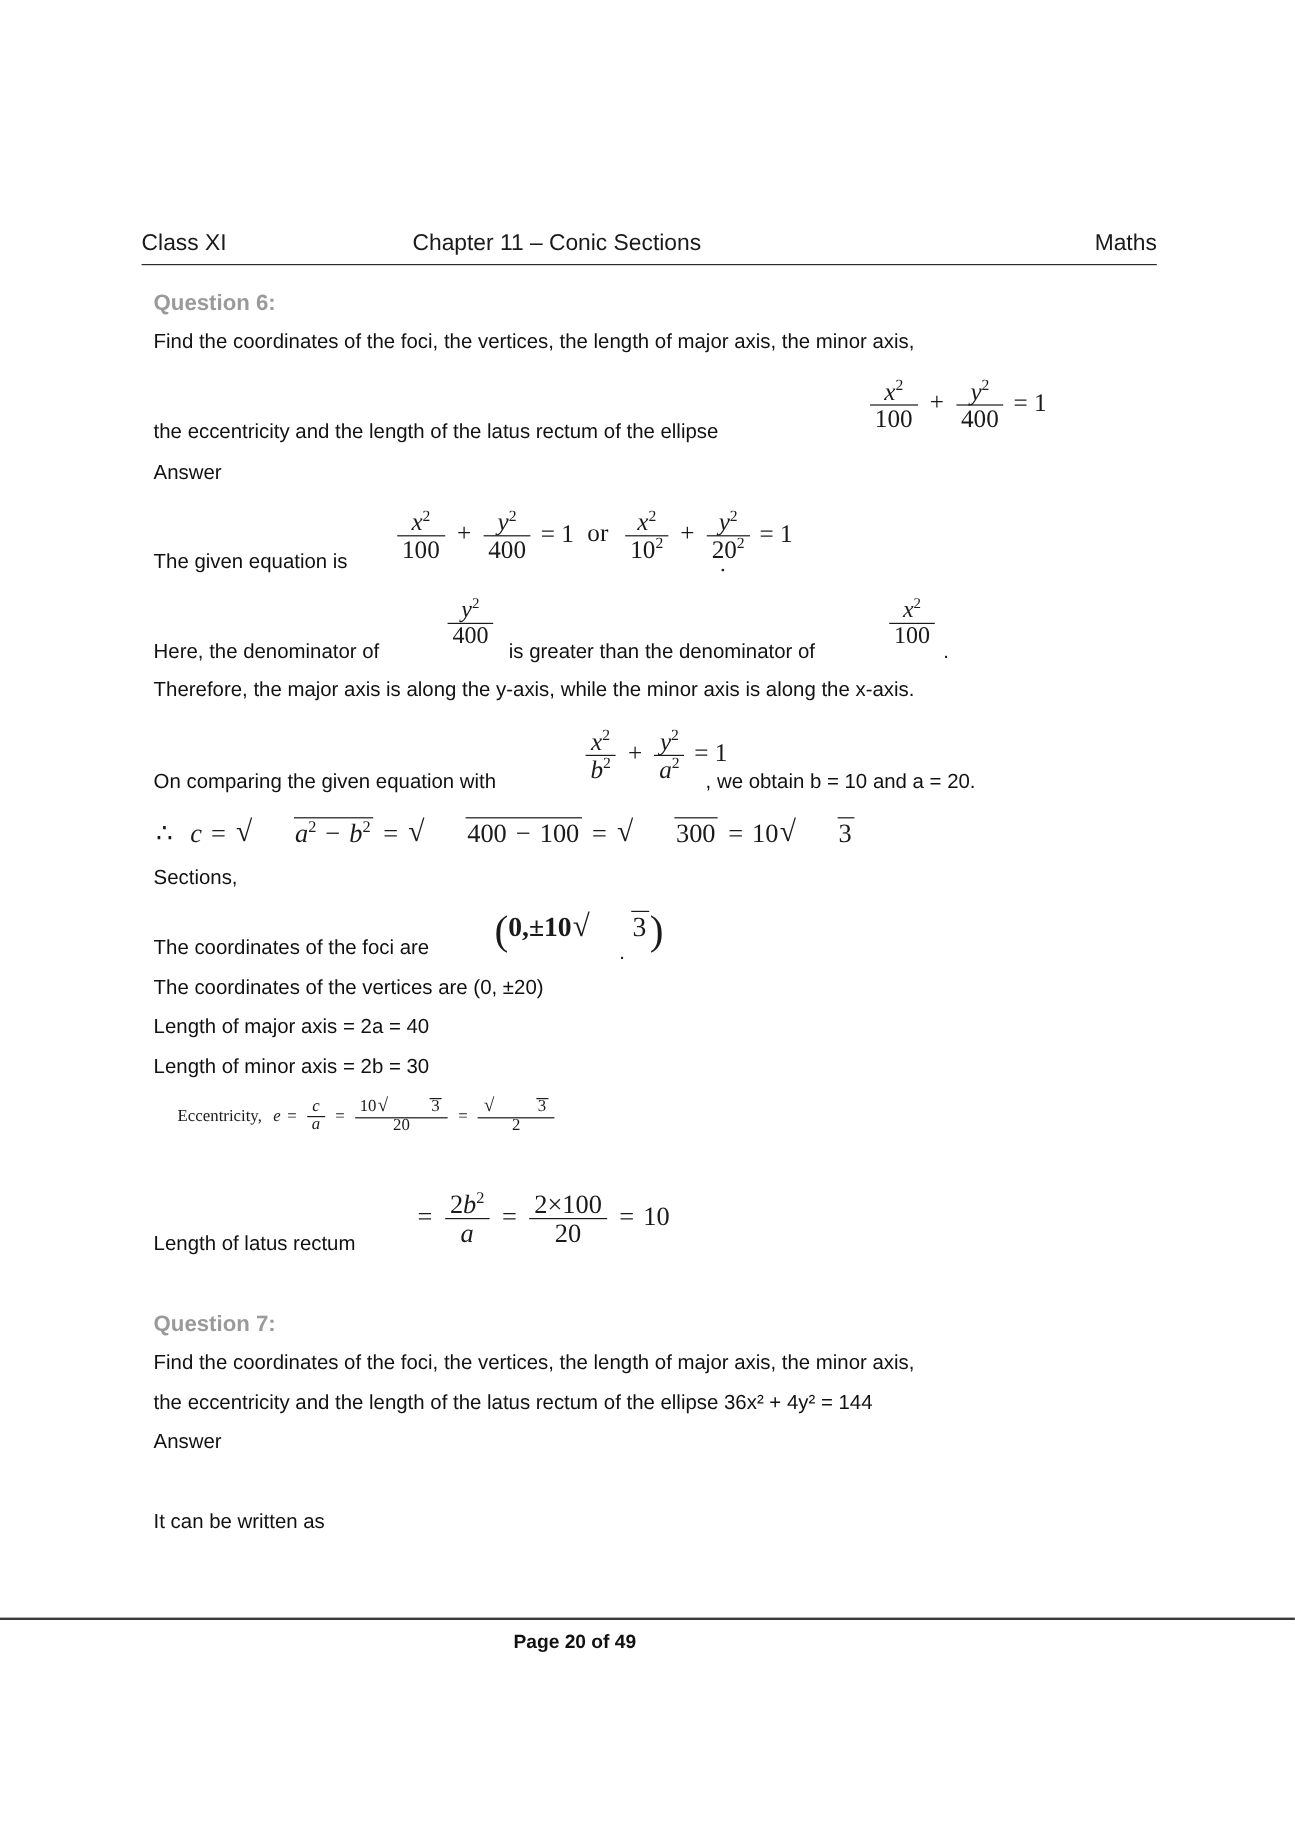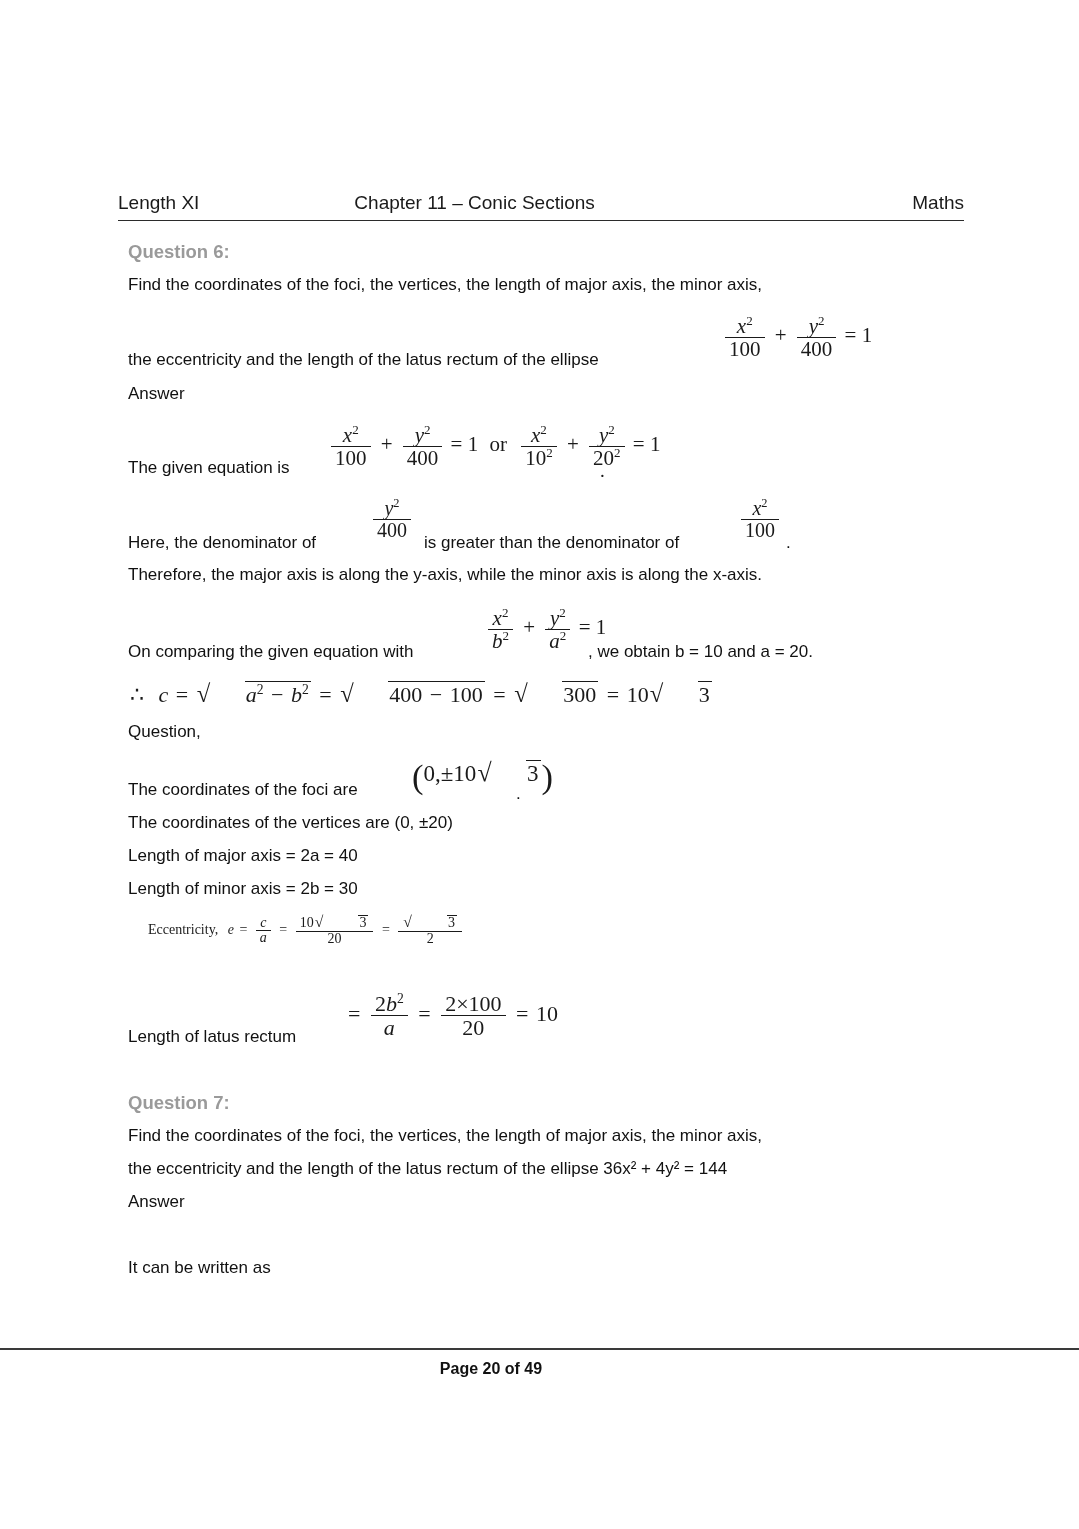--- a/index.html
+++ b/index.html
@@ -124,36 +124,36 @@
   .footer-rule {
     position: absolute;
     left: 0;
     top: 1348px;
     width: 1079px;
     border-bottom: 2px solid #3a3a3a;
   }
   .footer-text {
     position: absolute;
     top: 1360px;
-    left: 12px;
+    left: 0;
     width: 958px;
     text-align: center;
     font-size: 16px;
     font-weight: bold;
     color: #111111;
   }
 </style>
 </head>
 <body>
 
 <div class="page">
 
   <div class="header">
     <div class="header-row">
-      <span class="header-left">Length XI</span>
+      <span class="header-left">Class XI</span>
       <span class="header-center">Chapter 11 – Conic Sections</span>
       <span class="header-right">Maths</span>
     </div>
     <div class="header-rule"></div>
   </div>
 
   <div class="qhead" style="left:128px; top:241px;">Question 6:</div>
 
   <div class="txt" style="left:128px; top:274px;">Find the coordinates of the foci, the vertices, the length of major axis, the minor axis,</div>
 
@@ -240,25 +240,25 @@
     <span class="op">=</span>
     <span class="rad"><span class="radicand"><i class="mi">a</i><sup class="sq">2</sup> <span class="op">−</span> <i class="mi">b</i><sup class="sq">2</sup></span></span>
     <span class="op">=</span>
     <span class="rad"><span class="radicand">400 <span class="op">−</span> 100</span></span>
     <span class="op">=</span>
     <span class="rad"><span class="radicand">300</span></span>
     <span class="op">=</span>
     <span>10</span><span class="rad"><span class="radicand">3</span></span>
   </div>
 
-  <div class="txt" style="left:128px; top:721px;">Question,</div>
+  <div class="txt" style="left:128px; top:721px;">Sections,</div>
 
   <div class="txt" style="left:128px; top:779px;">The coordinates of the foci are</div>
   <div class="math" style="left:412px; top:757px; font-size:23px;">
-    <span class="paren-big" style="font-size:1.5em; vertical-align:-0.18em;">(</span><span style="vertical-align:0.05em;">0,±10</span><span class="rad" style="vertical-align:0.05em;"><span class="radicand">3</span></span><span class="paren-big" style="font-size:1.5em; vertical-align:-0.18em;">)</span>
+    <span class="paren-big" style="font-size:1.5em; vertical-align:-0.18em;">(</span><span style="vertical-align:0.05em;font-weight:bold;">0,±10</span><span class="rad" style="vertical-align:0.05em;"><span class="radicand">3</span></span><span class="paren-big" style="font-size:1.5em; vertical-align:-0.18em;">)</span>
   </div>
   <div class="txt" style="left:516px; top:783px;">.</div>
 
   <div class="txt" style="left:128px; top:812px;">The coordinates of the vertices are (0, ±20)</div>
   <div class="txt" style="left:128px; top:845px;">Length of major axis = 2a = 40</div>
   <div class="txt" style="left:128px; top:878px;">Length of minor axis = 2b = 30</div>
 
   <div class="math" style="left:148px; top:915px; font-size:14px;">
     <span>Eccentricity,</span>
     <i class="mi" style="margin-left:6px;">e</i>

